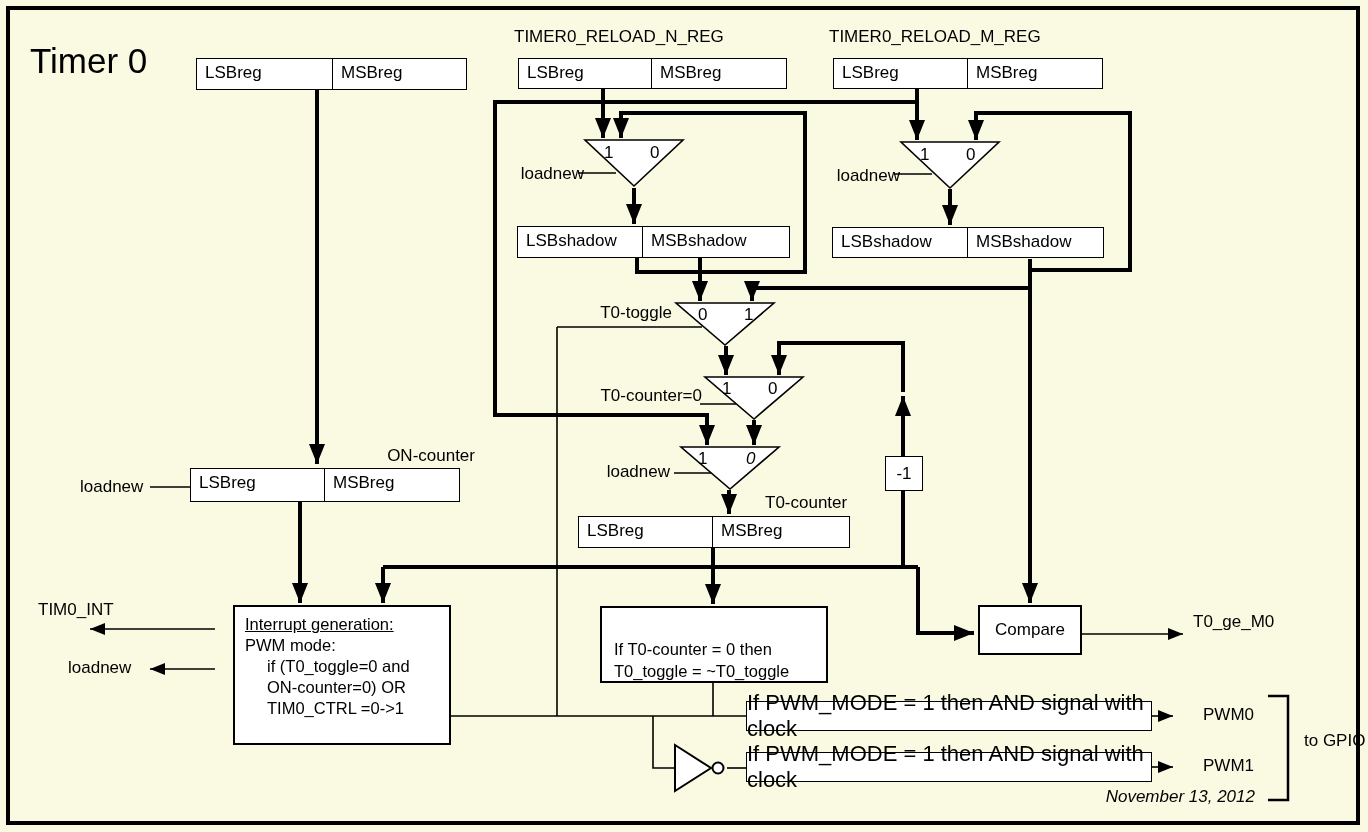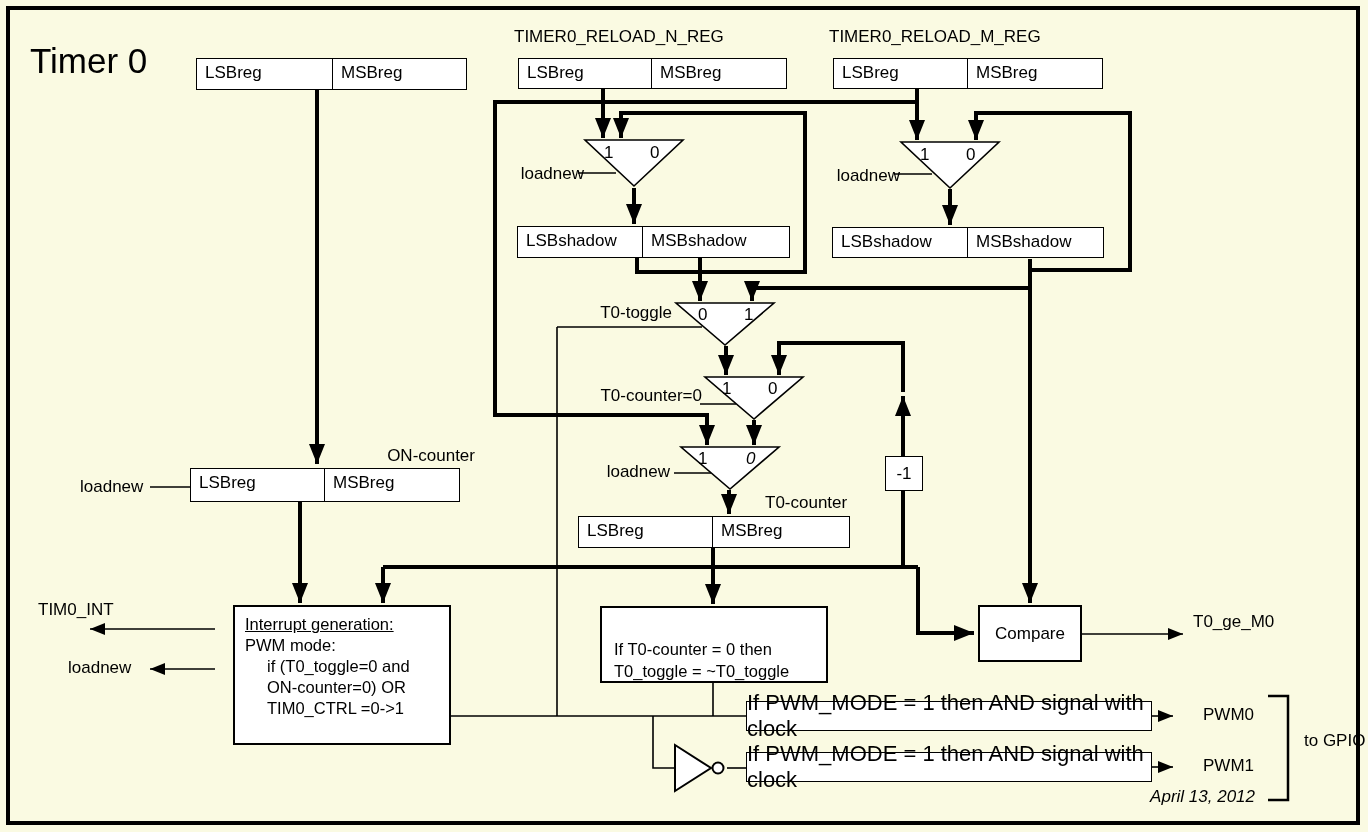--- a/index.html
+++ b/index.html
@@ -159,21 +159,21 @@
   </div>
 
   <div class="abs t" style="left:765px; top:493px;">T0-counter</div>
   <div class="reg" style="left:578px; top:516px; width:272px; height:32px;">
     <div class="cell" style="width:135px;">LSBreg</div>
     <div class="cell" style="width:137px;">MSBreg</div>
   </div>
 
   <div class="box center t" style="left:885px; top:456px; width:38px; height:35px;">-1</div>
 
-  <div class="box thick center t" style="left:978px; top:605px; width:104px; height:57px;">Compare</div>
+  <div class="box thick center t" style="left:978px; top:605px; width:104px; height:50px;">Compare</div>
   <div class="abs t" style="left:1193px; top:612px;">T0_ge_M0</div>
 
   <div class="box thick intr" style="left:215px; top:605px; width:218px; height:140px;margin-left:18px;">
     <div class="u">Interrupt generation:</div>
     <div>PWM mode:</div>
     <div class="il">if (T0_toggle=0 and</div>
     <div class="il">ON-counter=0) OR</div>
     <div class="il">TIM0_CTRL =0-&gt;1</div>
   </div>
   <div class="abs t" style="left:38px; top:600px;">TIM0_INT</div>
@@ -184,15 +184,15 @@
     <div>T0_toggle = ~T0_toggle</div>
   </div>
 
   <div class="box center gate" style="left:746px; top:701px; width:406px; height:30px;">If PWM_MODE = 1 then AND signal with clock</div>
   <div class="box center gate" style="left:746px; top:752px; width:406px; height:30px;">If PWM_MODE = 1 then AND signal with clock</div>
 
   <div class="abs t" style="left:1203px; top:705px;">PWM0</div>
   <div class="abs t" style="left:1203px; top:756px;">PWM1</div>
   <div class="abs t" style="left:1304px; top:731px;">to GPIO</div>
 
-  <div class="abs t ra italic" style="left:1040px; top:787px; width:215px;">April 13, 2012</div>
+  <div class="abs t ra italic" style="left:1040px; top:787px; width:215px;">November 13, 2012</div>
 
 </div>
 
 </body></html>

